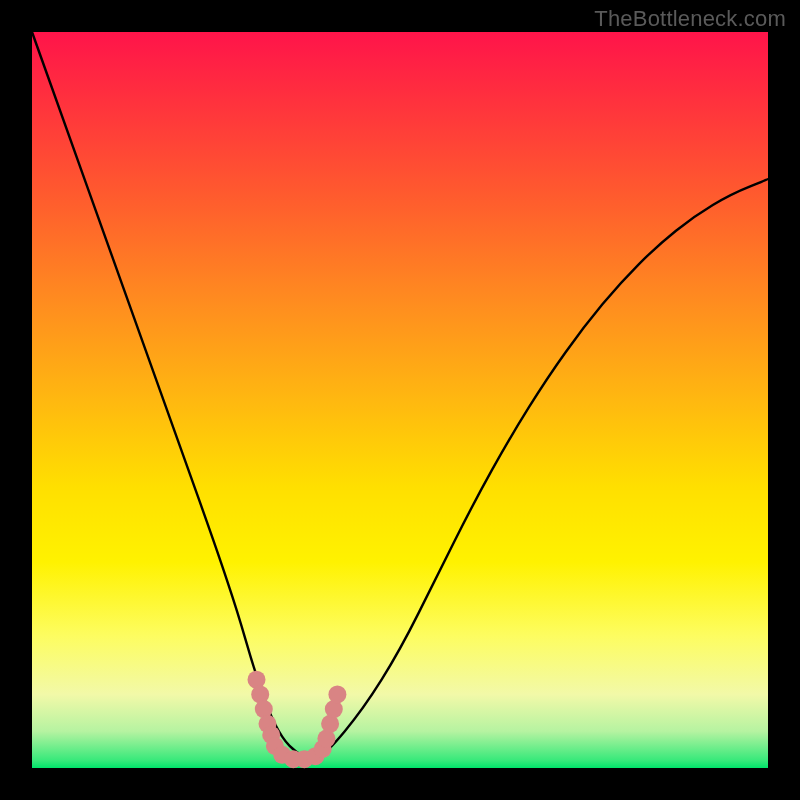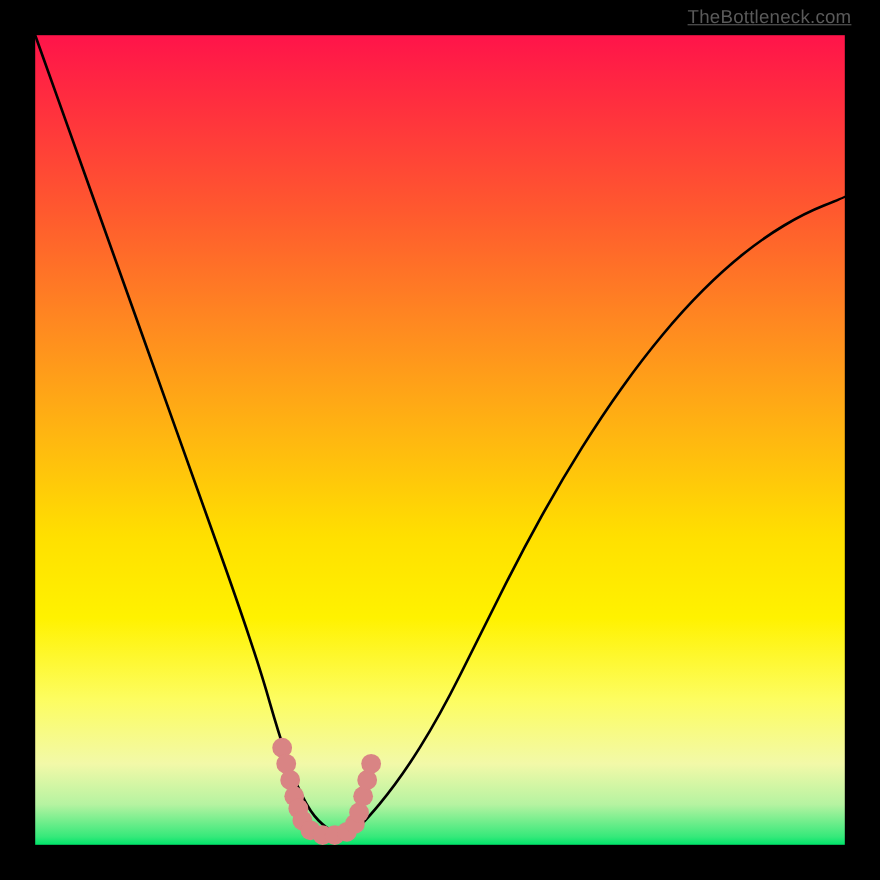--- a/index.html
+++ b/index.html
@@ -37,28 +37,27 @@
       #fdfd60 82%,
       #f2f9a8 90%,
       #b6f3a1 95%,
       #36e97a 99%,
       #00e46a 100%
     );
   }
   .watermark {
     position: absolute;
     top: 6px;
-    right: 26px;
+    right: 14px;
     color: #5a5a5a;
-    font-size: 17px;
+    font-size: 22px;
     font-weight: 500;
     letter-spacing: 0.2px;
     z-index: 20;
     user-select: none;
-    text-decoration: underline;
   }
   svg.curve {
     position: absolute;
     left: 0;
     top: 0;
     width: 800px;
     height: 800px;
     z-index: 10;
     pointer-events: none;
   }

